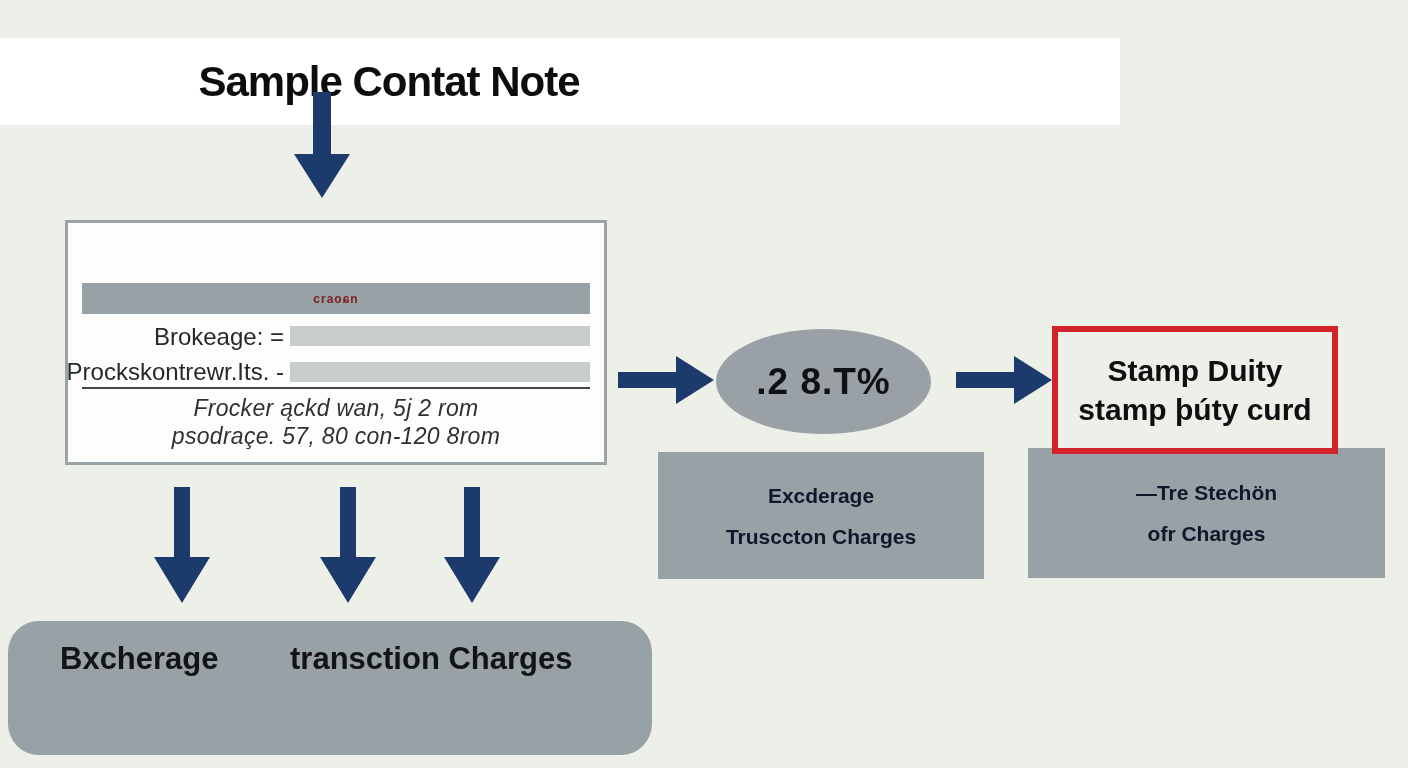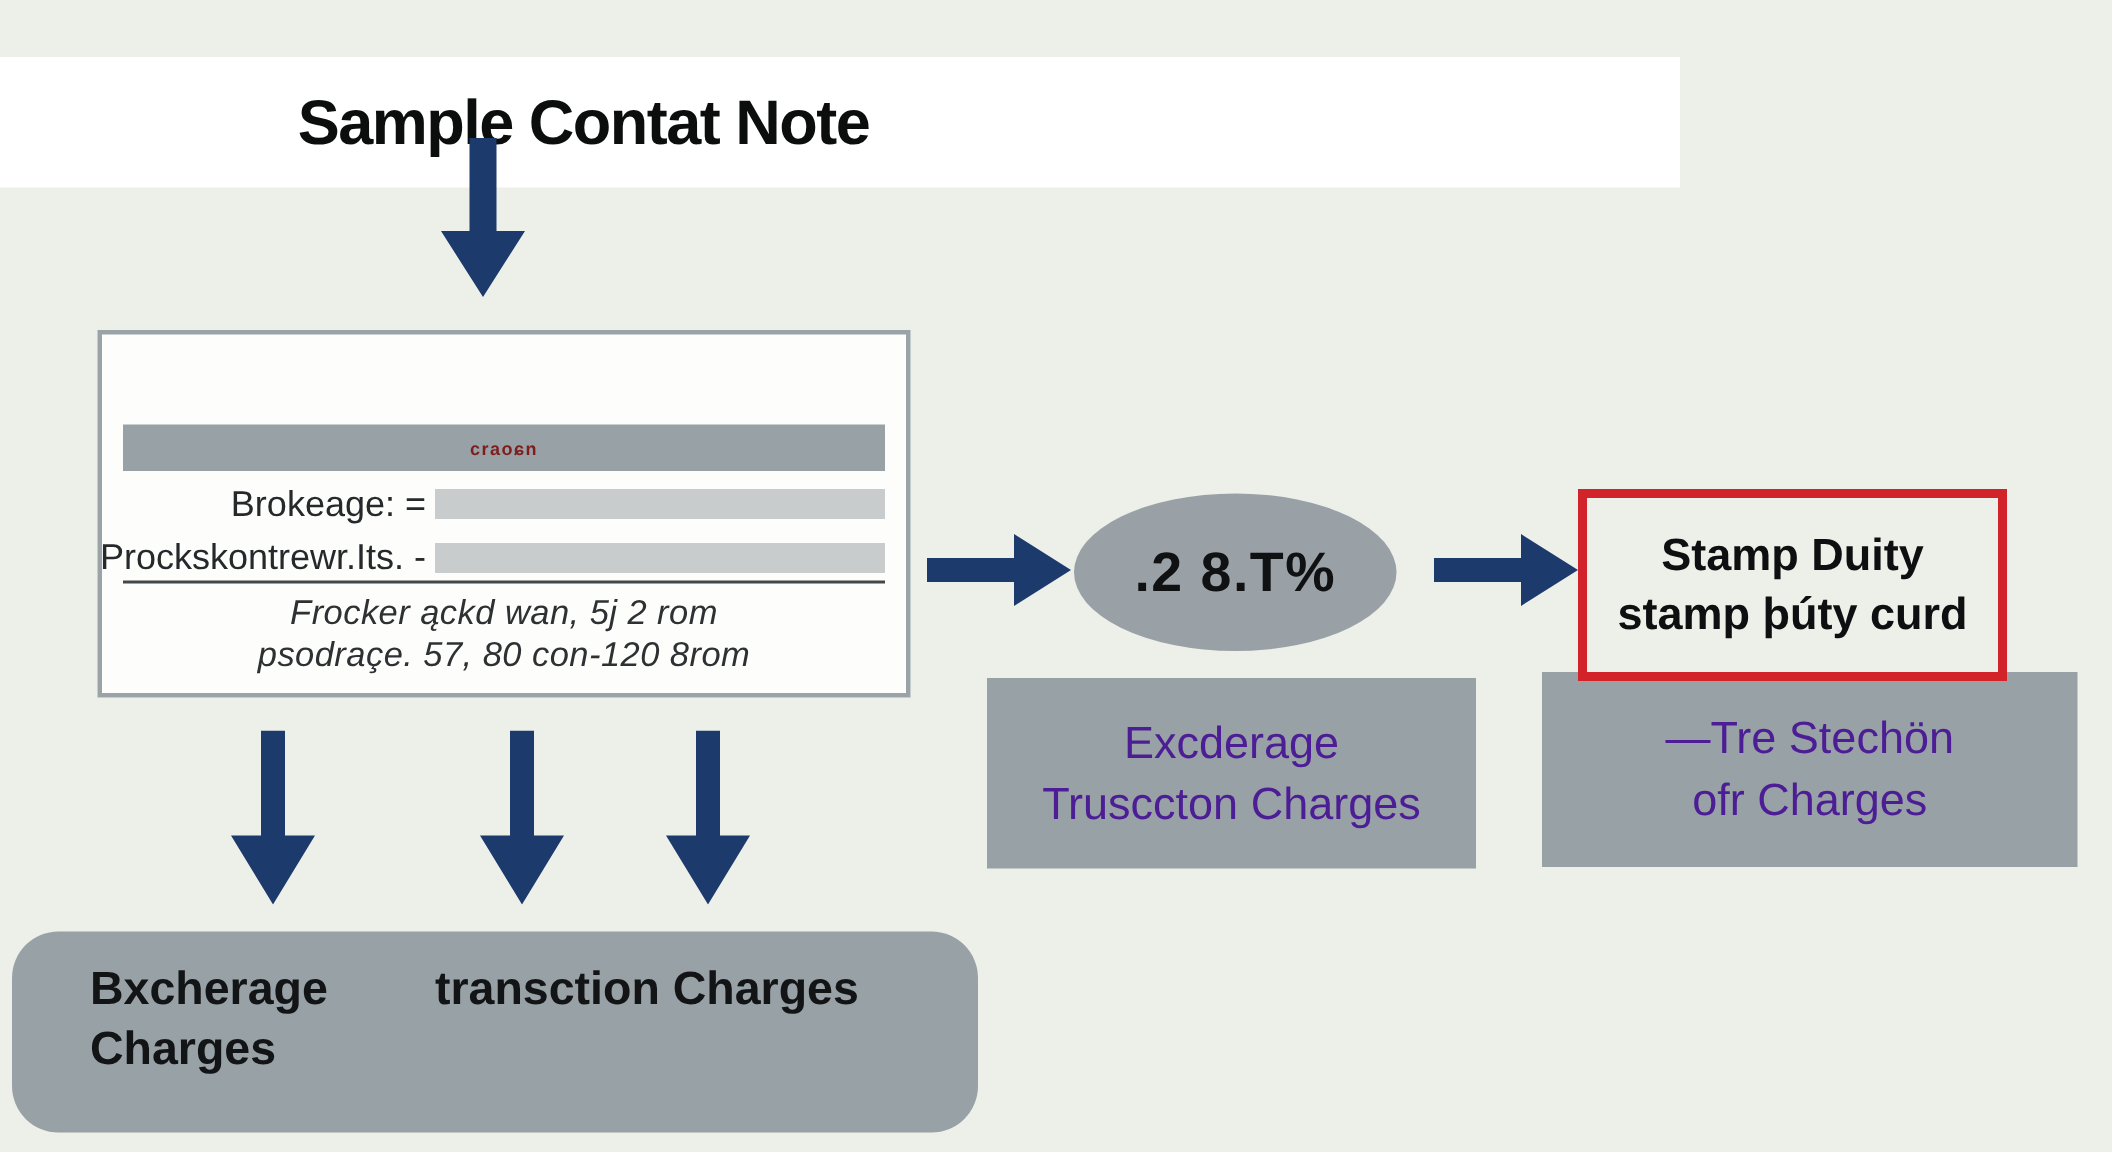--- a/index.html
+++ b/index.html
@@ -60,21 +60,21 @@
     position:absolute;left:1052px;top:326px;width:286px;height:128px;
     border:6px solid #d2222a;box-sizing:border-box;z-index:2;
     display:flex;flex-direction:column;align-items:center;justify-content:center;
   }
   .stamp-box .ln{font-size:30px;font-weight:bold;line-height:39px;color:#0e0f10;white-space:nowrap;}
   
   .gray-box{
     position:absolute;background:#98a1a6;
     display:flex;flex-direction:column;align-items:center;justify-content:center;
   }
-  .gray-box .ln{font-size:30px;font-weight:normal;line-height:41px;color:#4c1d95;white-space:nowrap;}
+  .gray-box .ln{font-size:21px;font-weight:bold;line-height:41px;color:#0f172a;white-space:nowrap;}
   .box-exchange-txn{left:658px;top:452px;width:326px;height:127px;}
   .box-securities{left:1028px;top:448px;width:357px;height:130px;z-index:1;}
   
   .bottom-box{position:absolute;left:8px;top:621px;width:644px;height:134px;background:#98a1a6;border-radius:31px;}
   .bottom-col{position:absolute;top:18px;}
   .bottom-col .ln{font-size:31px;font-weight:bold;line-height:40px;color:#131415;white-space:nowrap;}
   .bottom-col-left{left:52px;}
   .bottom-col-right{left:282px;}
 </style>
 </head>
@@ -136,20 +136,19 @@
   <svg class="arrow" style="left:320px;top:487px;" width="56" height="116" viewBox="0 0 56 116">
     <path d="M20 0 h16 v70 h20 L28 116 L0 70 h20 Z"></path>
   </svg>
   <svg class="arrow" style="left:444px;top:487px;" width="56" height="116" viewBox="0 0 56 116">
     <path d="M20 0 h16 v70 h20 L28 116 L0 70 h20 Z"></path>
   </svg>
 
   <div class="bottom-box">
     <div class="bottom-col bottom-col-left">
       <div class="ln">Bxcherage</div>
-      <div class="ln">Charges</div>
     </div>
     <div class="bottom-col bottom-col-right">
       <div class="ln">transction Charges</div>
     </div>
   </div>
 
 </div>
 
 </body></html>

